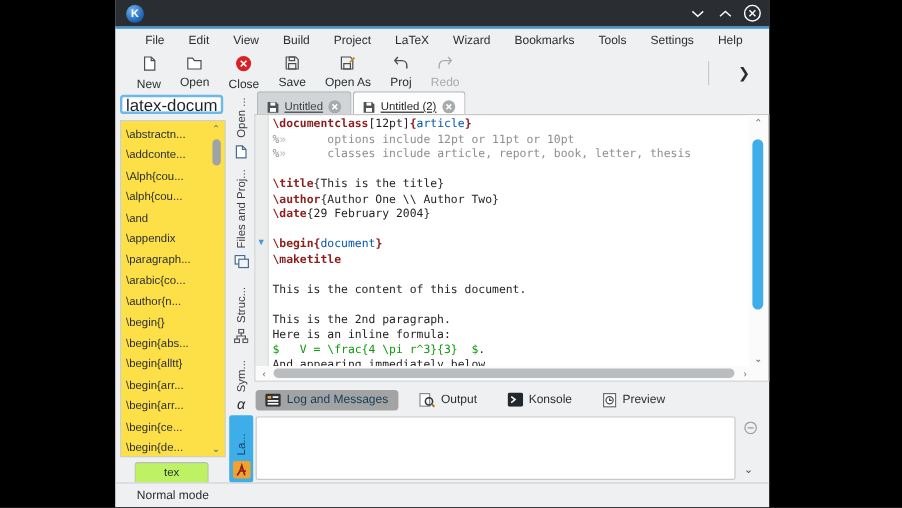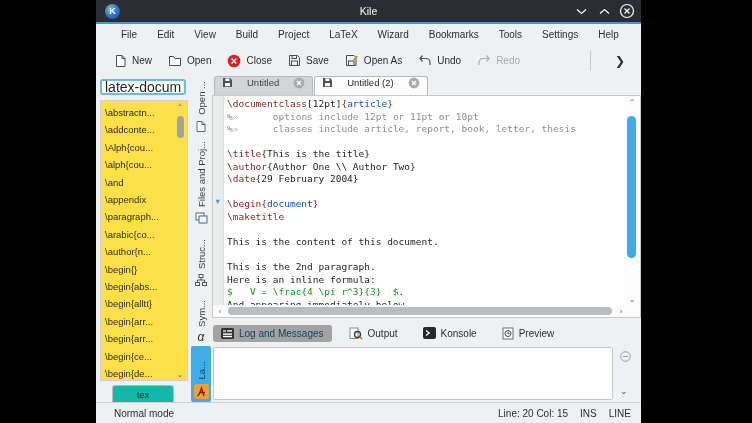--- a/index.html
+++ b/index.html
@@ -18,69 +18,69 @@
   #win-controls { position:absolute; right:6px; top:0; height:22px; display:flex; align-items:center; gap:7px; }
   .winbtn { width:16px; height:16px; display:flex; align-items:center; justify-content:center; }
   #accent-line { height:2px; background:#3b9ad9; }
 
   
   #menubar { height:21px; display:flex; align-items:center; padding-left:15px; }
   .menu-item { padding:2px 10px; color:#2b2e30; }
 
   
   #toolbar { height:31px; display:flex; align-items:center; padding:0 8px 0 18px; gap:16px; }
-  .tbtn { display:flex; align-items:center; gap:5px; color:#2b2e30; font-size:10px; }
+  .tbtn { display:flex; align-items:center; gap:5px; color:#2b2e30; font-size:10px;flex-direction:column; }
   .tbtn.disabled { color:#a9acae; }
   .tbtn .chev { margin-left:3px; }
   #tb-sep { width:1px; height:20px; background:#c9cccf; margin-left:auto; }
   #tb-more { padding:0 8px; font-size:12px; color:#2b2e30; }
 
   
   #main { position:absolute; top:76px; left:0; right:0; bottom:21px; display:flex; }
 
   
   #left-panel { width:94px; position:relative; padding:3px 2px 0 4px; }
   #filter-input { width:86px; height:16px; border:2px solid #6cb8e6; border-radius:3px; background:#fff;
                   font-family:"Liberation Sans", sans-serif; font-size:14px; padding:0 3px; color:#1f2223; outline:none; }
   #cmd-list { margin-top:5px; width:88px; height:281px; background:#fde047; border:1px solid #cdd0d2;
               position:relative; overflow:hidden; padding:3px 0 0 4px; }
   .cmd-item { font-size:9.5px; line-height:17.4px; color:#2b2e30; white-space:nowrap; }
   #list-scroll { position:absolute; right:1px; top:1px; bottom:1px; width:12px; }
   #list-thumb { position:absolute; right:2px; top:14px; width:7px; height:22px; background:#9fa3a6; border-radius:3.5px; }
   .scroll-chev { position:absolute; right:1px; width:10px; height:10px; color:#6b6e70; font-size:8px;
                  display:flex; align-items:center; justify-content:center; }
-  #tex-tab { position:absolute; bottom:0; left:16px; width:62px; height:17px; background:#14b8a6;
+  #tex-tab { position:absolute; bottom:0; left:16px; width:62px; height:17px; background:#bef264;
              border:1px solid #b7bbbd; border-bottom:none; border-radius:3px 3px 0 0;
              display:flex; align-items:center; justify-content:center; font-size:9.5px; color:#2b2e30; }
 
   
   #side-strip { width:22px; display:flex; flex-direction:column; align-items:center; padding-top:4px; }
   .side-tab { width:20px; display:flex; flex-direction:column; align-items:center; justify-content:flex-end;
               padding:4px 0 3px 0; border-radius:2px; }
   .side-tab .vlabel { writing-mode:vertical-rl; transform:rotate(180deg); font-size:9.5px; color:#3a3d3f;
                       margin-bottom:5px; white-space:nowrap; }
   .side-tab.selected { background:#3daee9; }
   .side-tab.selected .vlabel { color:#123f5a; }
   .alpha-glyph { font-size:12px; color:#2b2b2b; font-style:italic; line-height:1; }
 
   
   #editor-col { flex:1; display:flex; flex-direction:column; position:relative; padding-right:0; }
   #doc-tabbar { height:19px; display:flex; padding-left:2px; align-items:flex-end; }
-  .doc-tab { height:19px; display:flex; align-items:flex-start; gap:14px; padding:0 7px;
+  .doc-tab { height:19px; display:flex; align-items:flex-end; gap:4px; padding:0 7px;
              border:1px solid #b5b9bb; border-bottom:none; border-radius:3px 3px 0 0; font-size:9.5px;
-             background:#d2d5d7; color:#3c3f41; margin-right:1px; }
+             background:#d2d5d7; color:#3c3f41; margin-right:1px;text-decoration:underline; }
   .doc-tab.active { background:#fdfdfd; color:#232627; }
 
   #editor-frame { height:223px; border:1px solid #c6c9cc; background:#fff; display:grid;
                   grid-template-columns:11px 1fr 16px; grid-template-rows:1fr 12px; }
   #icon-border { grid-column:1; grid-row:1; background:#ebecec; border-right:1px solid #dedfe0; position:relative; }
   #fold-marker { position:absolute; left:1px; top:101px; font-size:7.5px; color:#3b9ad9; }
   #code { grid-column:2; grid-row:1; overflow:hidden; font-family:"DejaVu Sans Mono", monospace;
           font-size:9.5px; line-height:12.55px; padding:2px 0 0 3px; white-space:pre; }
-  .tk-cmd { color:#8b1d1d; font-weight:normal; }
+  .tk-cmd { color:#8b1d1d; font-weight:bold; }
   .tk-env { color:#0057ae; }
   .tk-comment { color:#8f8e8d; }
   .tk-ws { color:#bcbab8; }
   .tk-math { color:#0f9b0f; }
   .tk-plain { color:#1f1f1f; }
 
   #v-scroll { grid-column:3; grid-row:1; position:relative; background:#fbfbfb; }
   #v-thumb { position:absolute; left:3px; top:20px; width:9px; height:142px; background:#3daee9; border-radius:4.5px; }
   #h-scroll { grid-column:1 / 4; grid-row:2; position:relative; background:#fbfbfb; }
   #h-thumb { position:absolute; top:2px; left:15px; right:28px; height:8px; background:#b9bdbf; border-radius:4px; }
@@ -106,21 +106,20 @@
   .icon { display:inline-flex; align-items:center; justify-content:center; line-height:0; }
 </style>
 </head>
 <body>
 
 <div id="stage">
   <div id="app">
 
     <div id="titlebar">
       <div id="app-icon">K</div>
-      <div id="win-title">Kile</div>
       <div id="win-controls">
         <span class="winbtn">
           <svg width="11" height="7" viewBox="0 0 11 7">
               <path d="M1 1.5l4.5 4 4.5-4" fill="none" stroke="#fcfcfc" stroke-width="1.2"></path>
             </svg>
           </span>
         <span class="winbtn">
           <svg width="11" height="7" viewBox="0 0 11 7">
               <path d="M1 5.5l4.5-4 4.5 4" fill="none" stroke="#fcfcfc" stroke-width="1.2"></path>
             </svg>
@@ -195,21 +194,21 @@
           </span>
           <span>Open As</span>
         </span>
         <span class="tbtn">
           <span class="icon">
             <svg width="14" height="13" viewBox="0 0 14 13">
               <path d="M4.5 1.5L2 4.5l2.5 3" fill="none" stroke="#4a4d4f" stroke-width="1.2"></path>
               <path d="M2.5 4.5H8a4 4 0 0 1 4 4v2.5" fill="none" stroke="#4a4d4f" stroke-width="1.2"></path>
             </svg>
           </span>
-          <span>Undo</span>
+          <span>Proj</span>
         </span>
         <span class="tbtn disabled">
           <span class="icon">
             <svg width="14" height="13" viewBox="0 0 14 13">
               <path d="M9.5 1.5L12 4.5l-2.5 3" fill="none" stroke="#aaadaf" stroke-width="1.2"></path>
               <path d="M11.5 4.5H6a4 4 0 0 0-4 4v2.5" fill="none" stroke="#aaadaf" stroke-width="1.2"></path>
             </svg>
           </span>
           <span>Redo</span>
         </span>
@@ -403,21 +402,16 @@
                 </svg>
               </span>
             <span id="panel-chev">⌄</span>
           </div>
         </div>
       </div>
     </div>
 
     <div id="statusbar">
       <span>Normal mode</span>
-      <span id="status-right">
-        <span>Line: 20 Col: 15</span>
-        <span>INS</span>
-        <span>LINE</span>
-      </span>
     </div>
 
   </div>
 </div>
 
 </body></html>

